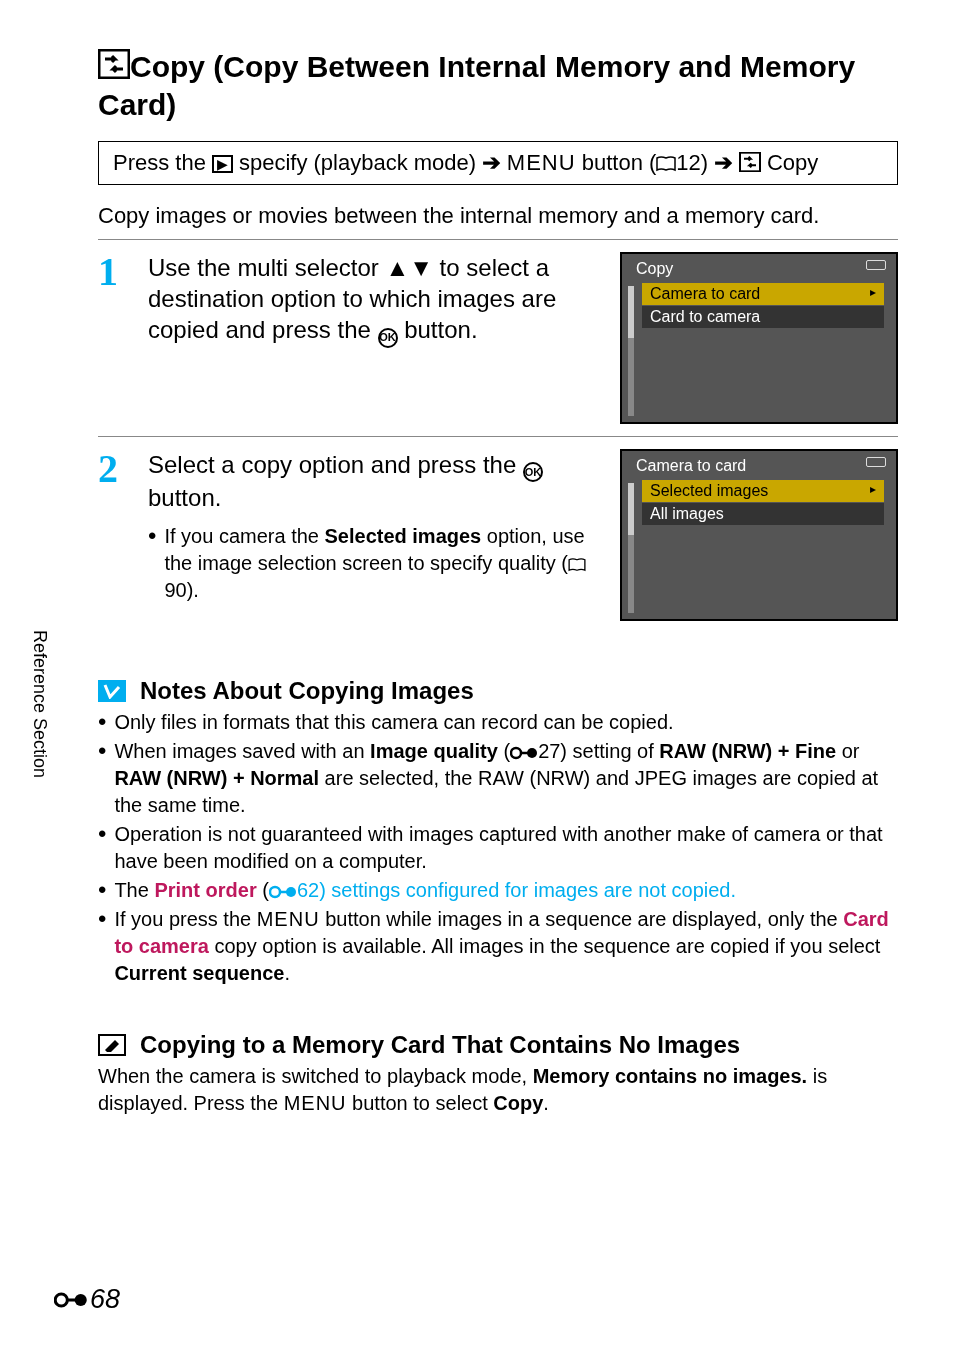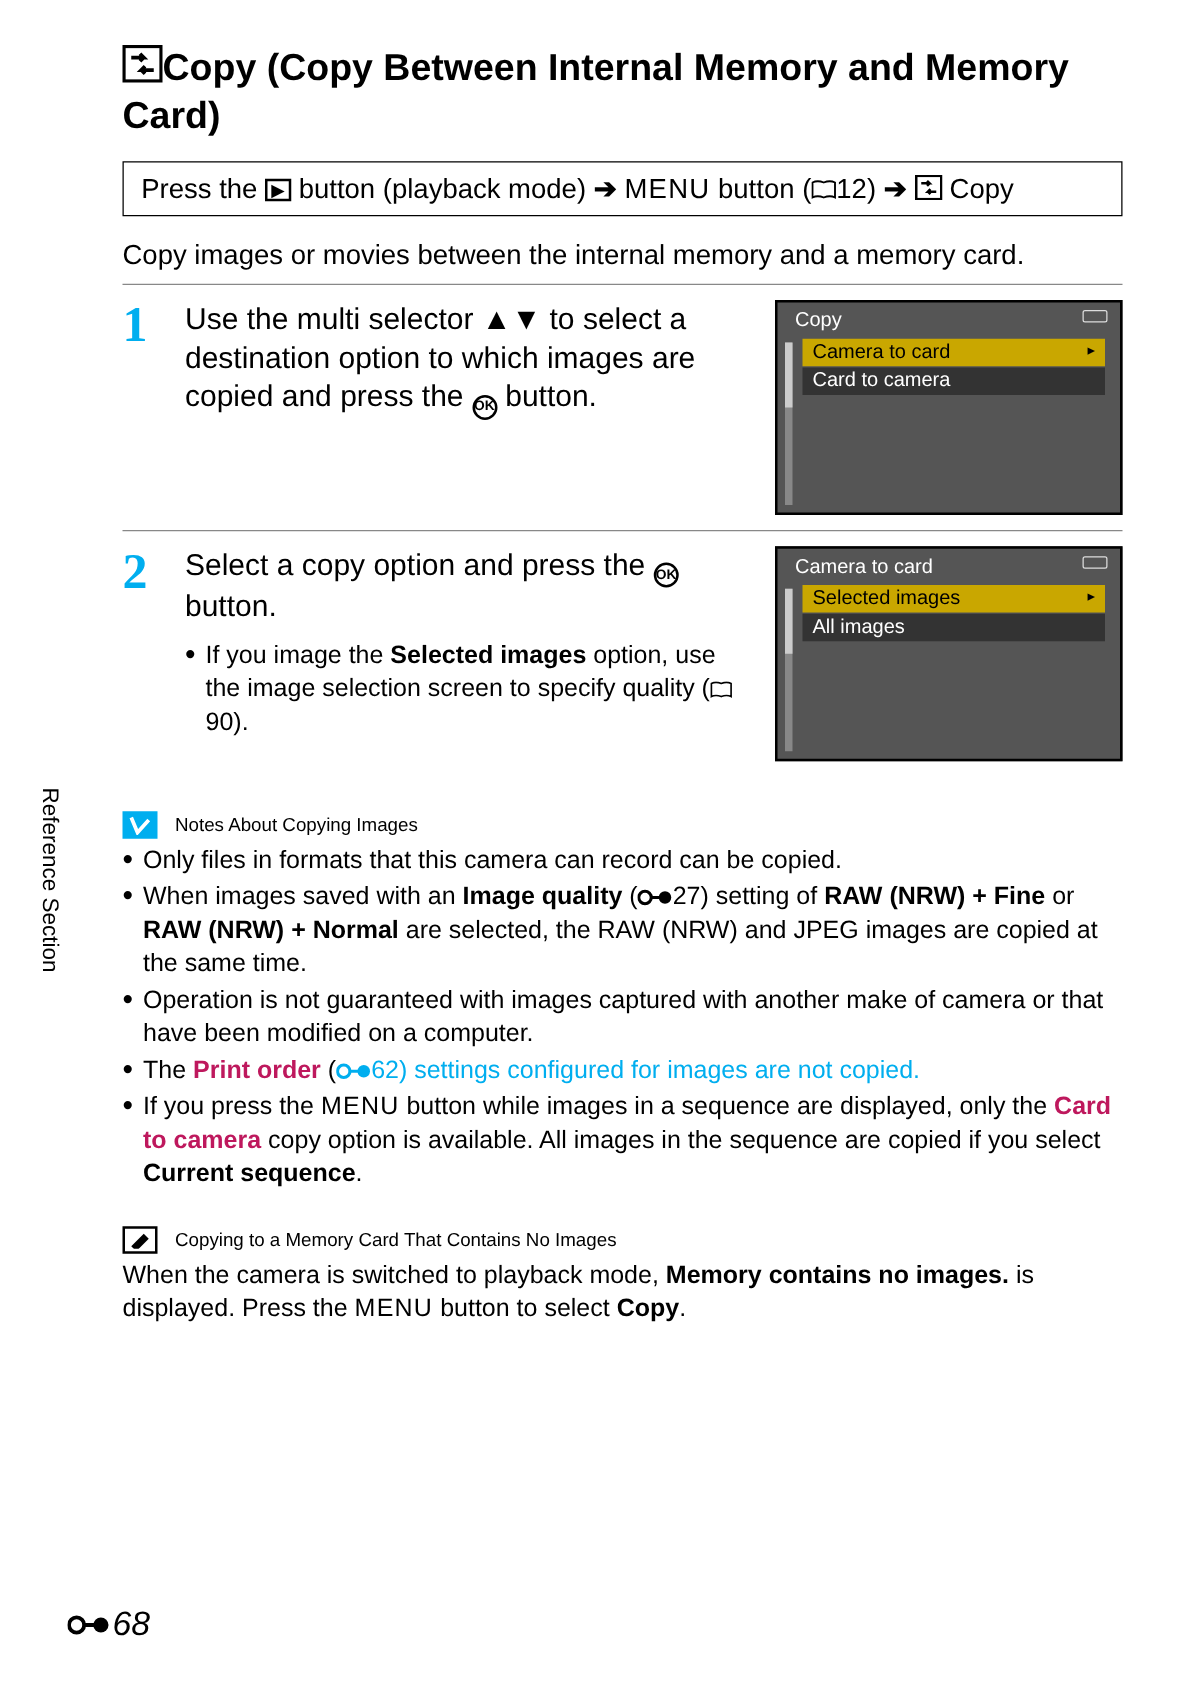--- a/index.html
+++ b/index.html
@@ -6,21 +6,21 @@
   body {
     margin: 0;
     padding: 0;
     font-family: "Segoe UI", Arial, sans-serif;
     background: #fff;
     color: #000;
     width: 954px;
     height: 1345px;
     position: relative;
   }
-  .page { padding: 36px 56px 0 98px; }
+  .page { padding: 48px 56px 0 98px; }
   .page-title {
     font-weight: bold;
     font-size: 30px;
     line-height: 1.25;
     margin: 0 0 18px 0;
   }
   .breadcrumb-box {
     border: 1px solid #000;
     padding: 8px 14px;
     font-size: 22px;
@@ -116,23 +116,23 @@
     position: absolute;
     top: 0; left: 0; right: 0; height: 40%;
     background: #ccc;
   }
 
   .notes-block { margin-top: 2px; font-size: 20px; }
   .notes-heading {
     display: flex;
     align-items: center;
     gap: 14px;
-    font-weight: normal;
-    font-size: 15px;
-    margin: 28px 0 4px 0;
+    font-weight: bold;
+    font-size: 24px;
+    margin: 44px 0 4px 0;
   }
   .tag-blue {
     width: 28px; height: 22px;
     background: #00aeef;
     color: #fff;
     font-weight: bold;
     font-size: 20px;
     display: inline-flex;
     align-items: center;
     justify-content: center;
@@ -228,21 +228,21 @@
   <h1 class="page-title">
     <span class="copy-icon inline-icon">
       <svg width="32" height="30" viewBox="0 0 32 30">
           <rect x="1" y="1" width="30" height="28" fill="none" stroke="#000" stroke-width="3"></rect>
           <path d="M7 10 h10 l-3-3 m3 3 l-3 3 M25 20 h-10 l3-3 m-3 3 l3 3" stroke="#000" stroke-width="3" fill="none"></path>
         </svg>
     </span><span>Copy (Copy Between Internal Memory and Memory Card)</span>
   </h1>
 
   <div class="breadcrumb-box">
-    <span>Press the </span><span class="btn-box">▶</span><span> button (playback mode) </span><span class="arrow">➔</span>
+    <span>Press the </span><span class="btn-box">▶</span><span> specify (playback mode) </span><span class="arrow">➔</span>
     <span style="font-family:Arial Narrow, Arial;font-weight:500;letter-spacing:1px">MENU</span><span> button (</span><span class="book-icon inline-icon"><svg width="20" height="16" viewBox="0 0 20 16">
           <path d="M1 2 Q5 0 10 2 Q15 0 19 2 V14 Q15 12 10 14 Q5 12 1 14 Z" fill="none" stroke="#000" stroke-width="1.5"></path>
         </svg></span><span>12) </span><span class="arrow">➔</span>
     <span class="copy-icon inline-icon"><svg width="22" height="20" viewBox="0 0 32 30">
           <rect x="1" y="1" width="30" height="28" fill="none" stroke="#000" stroke-width="3"></rect>
           <path d="M7 10 h10 l-3-3 m3 3 l-3 3 M25 20 h-10 l3-3 m-3 3 l3 3" stroke="#000" stroke-width="3" fill="none"></path>
         </svg></span><span> Copy</span>
   </div>
 
   <p class="intro">Copy images or movies between the internal memory and a memory card.</p>
@@ -267,21 +267,21 @@
 
   <div class="step" style="border-bottom:none">
     <div class="step-num">2</div>
     <div class="step-body">
       <div class="step-text">
         <span>Select a copy option and press the </span><span class="ok-circle">OK</span><span> button.</span>
       </div>
       <ul class="step-sub">
         <li>
           <span>
-            <span>If you image the </span><span class="strong">Selected images</span><span> option, use the image selection screen to specify quality (</span><span class="book-icon inline-icon"><svg width="18" height="14" viewBox="0 0 20 16">
+            <span>If you camera the </span><span class="strong">Selected images</span><span> option, use the image selection screen to specify quality (</span><span class="book-icon inline-icon"><svg width="18" height="14" viewBox="0 0 20 16">
                   <path d="M1 2 Q5 0 10 2 Q15 0 19 2 V14 Q15 12 10 14 Q5 12 1 14 Z" fill="none" stroke="#000" stroke-width="1.5"></path>
                 </svg></span><span>90).</span>
           </span>
         </li>
       </ul>
     </div>
     <div class="screenshot">
       <div class="shot-title">Camera to card</div>
       <div class="shot-batt"></div>
       <div class="shot-leftbar">

